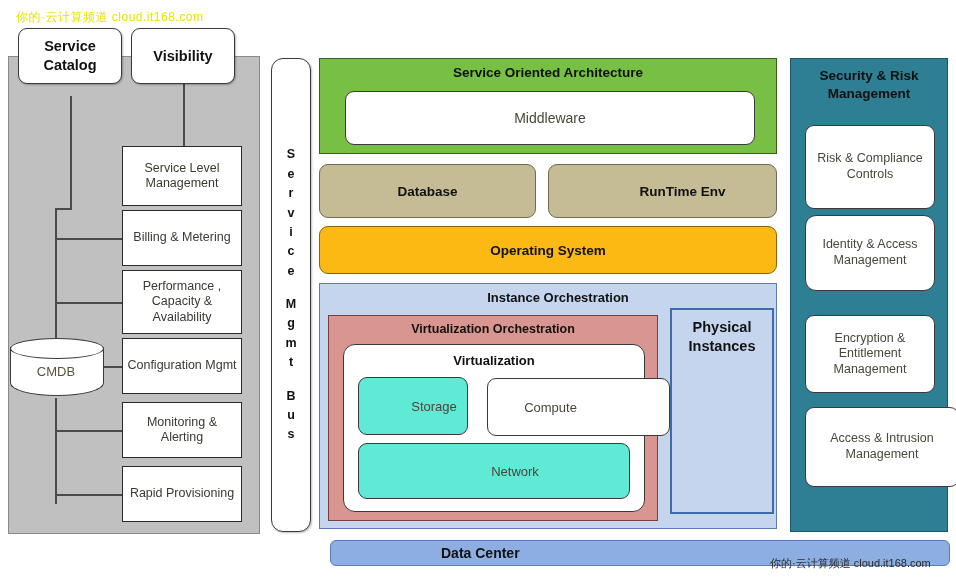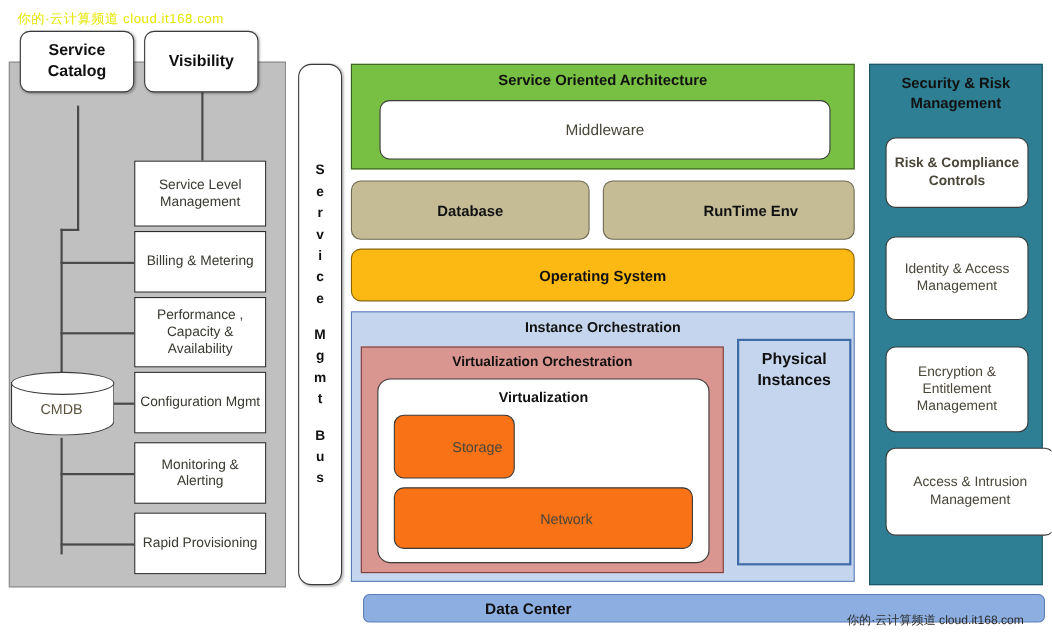--- a/index.html
+++ b/index.html
@@ -90,33 +90,33 @@
   .osbar{
     left:319px;top:226px;width:458px;height:48px;
     background:#FCB813;border:1px solid #8a6406;border-radius:9px;
     font-weight:bold;font-size:13.5px;color:#111;
   }
 
   .inst{
     left:319px;top:283px;width:458px;height:246px;
     background:#C5D5EE;border:1px solid #5b7fb5;
   }
-  .inst-title{position:absolute;left:0;top:6px;width:100%;text-align:center;font-weight:bold;font-size:13px;color:#111;}
+  .inst-title{position:absolute;left:0;top:6px;width:100%;text-align:center;font-weight:bold;font-size:13px;color:#111;padding-left:10px;}
   .virtorch{
     position:absolute;left:8px;top:31px;width:328px;height:204px;
     background:#D9958F;border:1px solid #7a3f3b;
   }
   .virtorch-title{position:absolute;left:0;top:6px;width:100%;text-align:center;font-weight:bold;font-size:12.5px;color:#111;}
   .virt{
     position:absolute;left:14px;top:28px;width:300px;height:166px;
     background:#ffffff;border:1px solid #3a3a3a;border-radius:12px;
   }
   .virt-title{position:absolute;left:0;top:8px;width:100%;text-align:center;font-weight:bold;font-size:13px;color:#111;}
   .leaf{
-    background:#f97316;border:1px solid #3a3a3a;border-radius:9px;
+    background:#5eead4;border:1px solid #3a3a3a;border-radius:9px;
     font-size:13px;color:#4a463a;padding-left:42px;
   }
   .phys{
     position:absolute;left:350px;top:24px;width:100px;height:202px;
     background:#C5D5EE;border:2px solid #3f6ba8;
   }
   .phys-title{position:absolute;left:0;top:8px;width:100%;text-align:center;font-weight:bold;font-size:14.5px;color:#111;line-height:1.3;}
 
   
   .compute{
@@ -261,28 +261,31 @@
           <span>Network</span>
         </div>
       </div>
     </div>
 
     <div class="phys">
       <div class="phys-title">Physical Instances</div>
     </div>
   </div>
 
+  <div class="abs compute ctr">
+    <span style="position:relative;left:-28px;">Compute</span>
+  </div>
 
   <div class="abs teal">
     <div class="teal-title">Security &amp; Risk Management</div>
 
-    <div class="abs teal-box ctr" style="left:14px;top:66px;width:130px;height:64px;font-weight:bold;">
+    <div class="abs teal-box ctr" style="left:14px;top:66px;width:130px;height:84px;">
       <span>Risk &amp; Compliance Controls</span>
     </div>
-    <div class="abs teal-box ctr" style="left:14px;top:156px;width:130px;height:76px;">
+    <div class="abs teal-box ctr" style="left:14px;top:156px;width:130px;height:76px;border-radius:11px;">
       <span>Identity &amp; Access Management</span>
     </div>
     <div class="abs teal-box ctr" style="left:14px;top:256px;width:130px;height:78px;">
       <span>Encryption &amp; Entitlement Management</span>
     </div>
     <div class="abs teal-box ctr" style="left:14px;top:348px;width:154px;height:80px;">
       <span>Access &amp; Intrusion Management</span>
     </div>
   </div>
 

